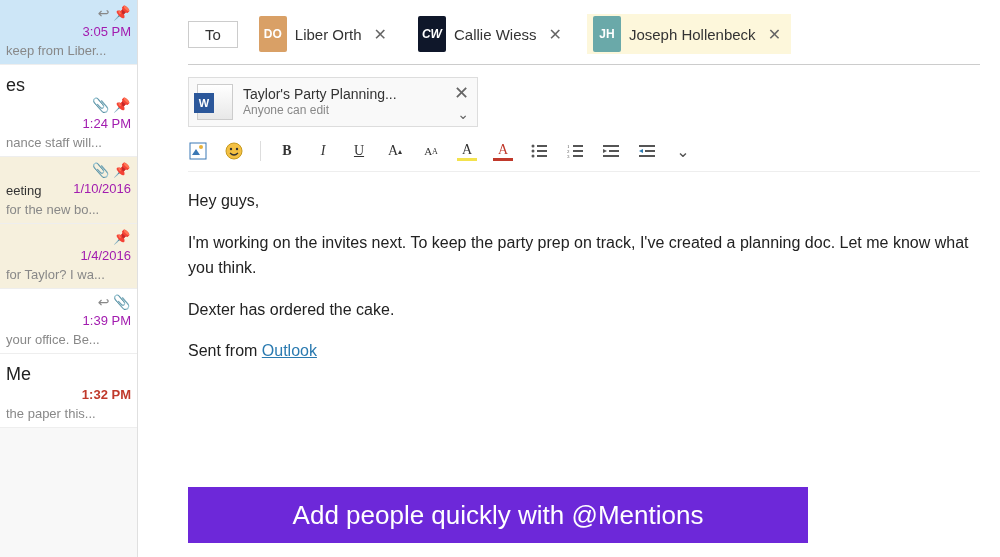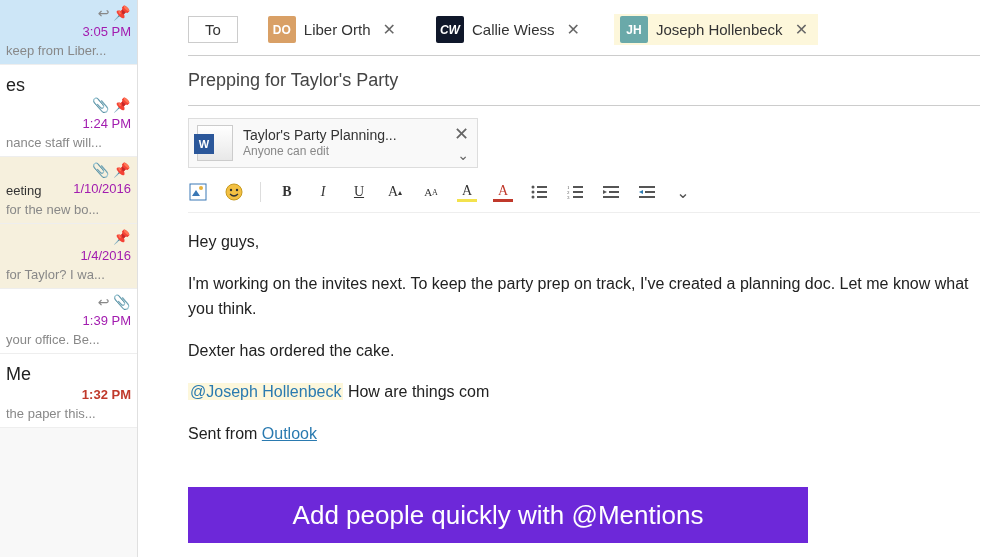--- a/index.html
+++ b/index.html
@@ -66,38 +66,38 @@
     flex: 1;
     padding: 0 20px 20px 50px;
     position: relative;
     overflow: hidden;
   }
   .to-row {
     display: flex;
     align-items: center;
     border-bottom: 1px solid #ccc;
     padding: 14px 0 10px 0;
-    gap: 24px;
+    gap: 15px;
   }
   .to-label {
     border: 1px solid #ccc;
     padding: 4px 16px;
     font-size: 15px;
     color: #333;
   }
   .recipient {
     display: flex;
     align-items: center;
     gap: 8px;
     padding: 2px 6px;
   }
   .recipient.highlight { background: #fdf7db; }
   .avatar {
     width: 28px;
-    height: 27px;
+    height: 36px;
     border-radius: 2px;
     display:flex;
     align-items:center;
     justify-content:center;
     color:#fff;
     font-size:12px;
     font-weight:600;
   }
   .avatar.a1 { background:#d9a066; }
   .avatar.a2 { background:#0f172a;font-style:italic; }
@@ -258,21 +258,20 @@
       <span class="remove-x">✕</span>
     </div>
 
     <div class="recipient highlight">
       <div class="avatar a3">JH</div>
       <span class="recipient-name">Joseph Hollenbeck</span>
       <span class="remove-x">✕</span>
     </div>
   </div>
 
-  <div class="subject-row">Prepping for Taylor's Party</div>
 
   <div class="attach-row">
     <div class="word-icon">
       <div class="word-badge">W</div>
     </div>
     <div class="attach-info">
       <div class="attach-title">Taylor's Party Planning...</div>
       <div class="attach-sub">Anyone can edit</div>
     </div>
     <div class="attach-close">✕</div>
@@ -340,21 +339,18 @@
         </svg>
     </span>
     <span class="tool" style="font-size:16px;color:#555">⌄</span>
   </div>
 
   <div class="body-area">
     <p>Hey guys,</p>
     <p>I'm working on the invites next. To keep the party prep on track, I've created a planning doc. Let me know what you think.</p>
     <p>Dexter has ordered the cake.</p>
     <p>
-      <span class="mention">@Joseph Hollenbeck</span><span> How are things com</span>
-    </p>
-    <p>
       <span>Sent from </span><a href="#" class="link">Outlook</a>
     </p>
   </div>
 
   <div class="banner">Add people quickly with @Mentions</div>
 </div>
 
 </body></html>

